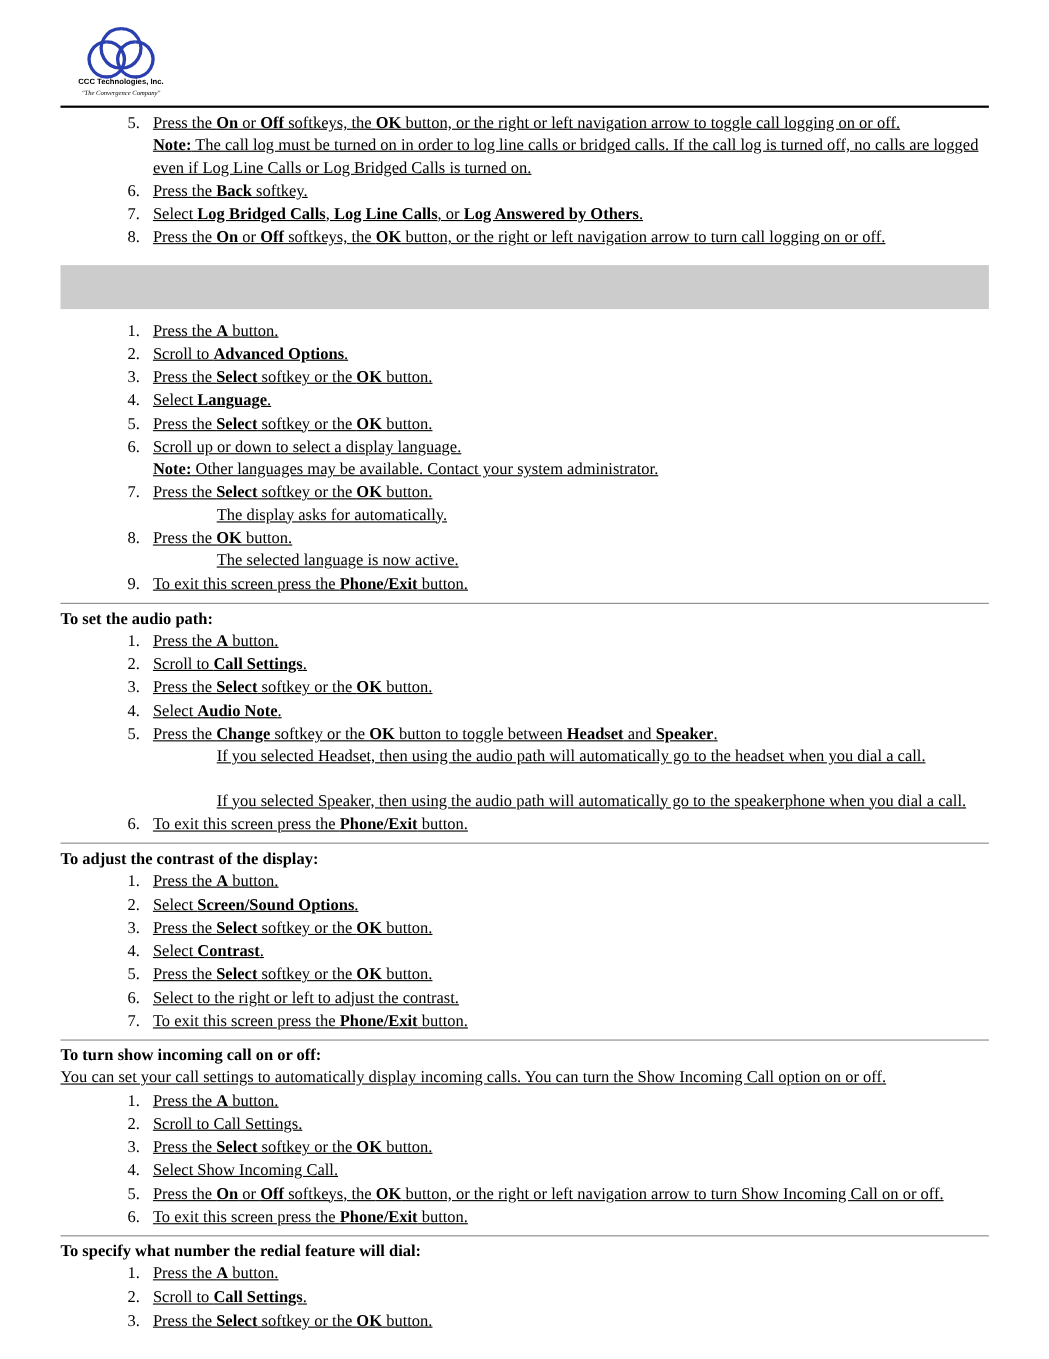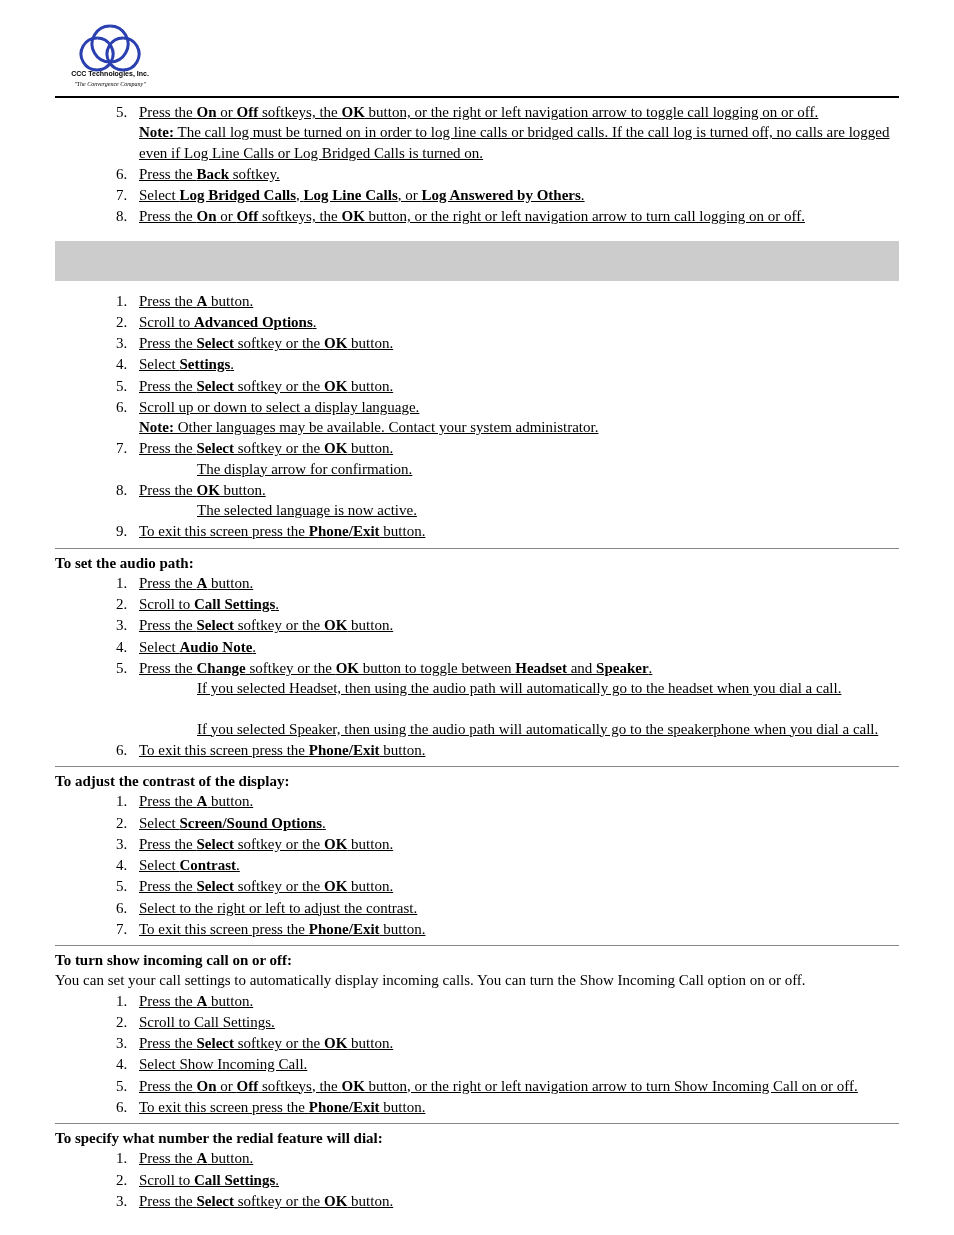--- a/index.html
+++ b/index.html
@@ -44,20 +44,21 @@
     font-weight: bold;
     margin-top: 4px;
   }
   .spacer-band {
     background: #ccc;
     height: 40px;
     margin: 14px 0 10px 0;
   }
   .intro {
     margin: 0;
+    text-decoration: underline;
   }
   b { font-weight: bold; }
 </style>
 </head>
 <body>
 
 <div class="logo-area">
   <svg width="110" height="72" viewBox="0 0 110 72">
     <g fill="none" stroke="#2a3fb0" stroke-width="3">
       <path d="M55 8 a18 18 0 1 0 0.1 0"></path>
@@ -78,24 +79,24 @@
     <li>Press the <b>On</b> or <b>Off</b> softkeys, the <b>OK</b> button, or the right or left navigation arrow to turn call logging on or off.</li>
   </ol>
 
 <div class="spacer-band"></div>
 
 <div id="sections">
     <ol class="top-list" start="1">
       <li>Press the <b>A</b> button.</li>
       <li>Scroll to <b>Advanced Options</b>.</li>
       <li>Press the <b>Select</b> softkey or the <b>OK</b> button.</li>
-      <li>Select <b>Settings</b>.</li>
+      <li>Select <b>Language</b>.</li>
       <li>Press the <b>Select</b> softkey or the <b>OK</b> button.</li>
       <li>Scroll up or down to select a display language.<br><span><b>Note:</b> Other languages may be available. Contact your system administrator.</span></li>
-      <li>Press the <b>Select</b> softkey or the <b>OK</b> button.<br><span class="sub-indent">The display arrow for confirmation.</span></li>
+      <li>Press the <b>Select</b> softkey or the <b>OK</b> button.<br><span class="sub-indent">The display asks for automatically.</span></li>
       <li>Press the <b>OK</b> button.<br><span class="sub-indent">The selected language is now active.</span></li>
       <li>To exit this screen press the <b>Phone/Exit</b> button.</li>
     </ol>
     <hr class="section-rule">
     <div class="heading">To set the audio path:</div>
     <ol class="top-list" start="1">
       <li>Press the <b>A</b> button.</li>
       <li>Scroll to <b>Call Settings</b>.</li>
       <li>Press the <b>Select</b> softkey or the <b>OK</b> button.</li>
       <li>Select <b>Audio Note</b>.</li>

